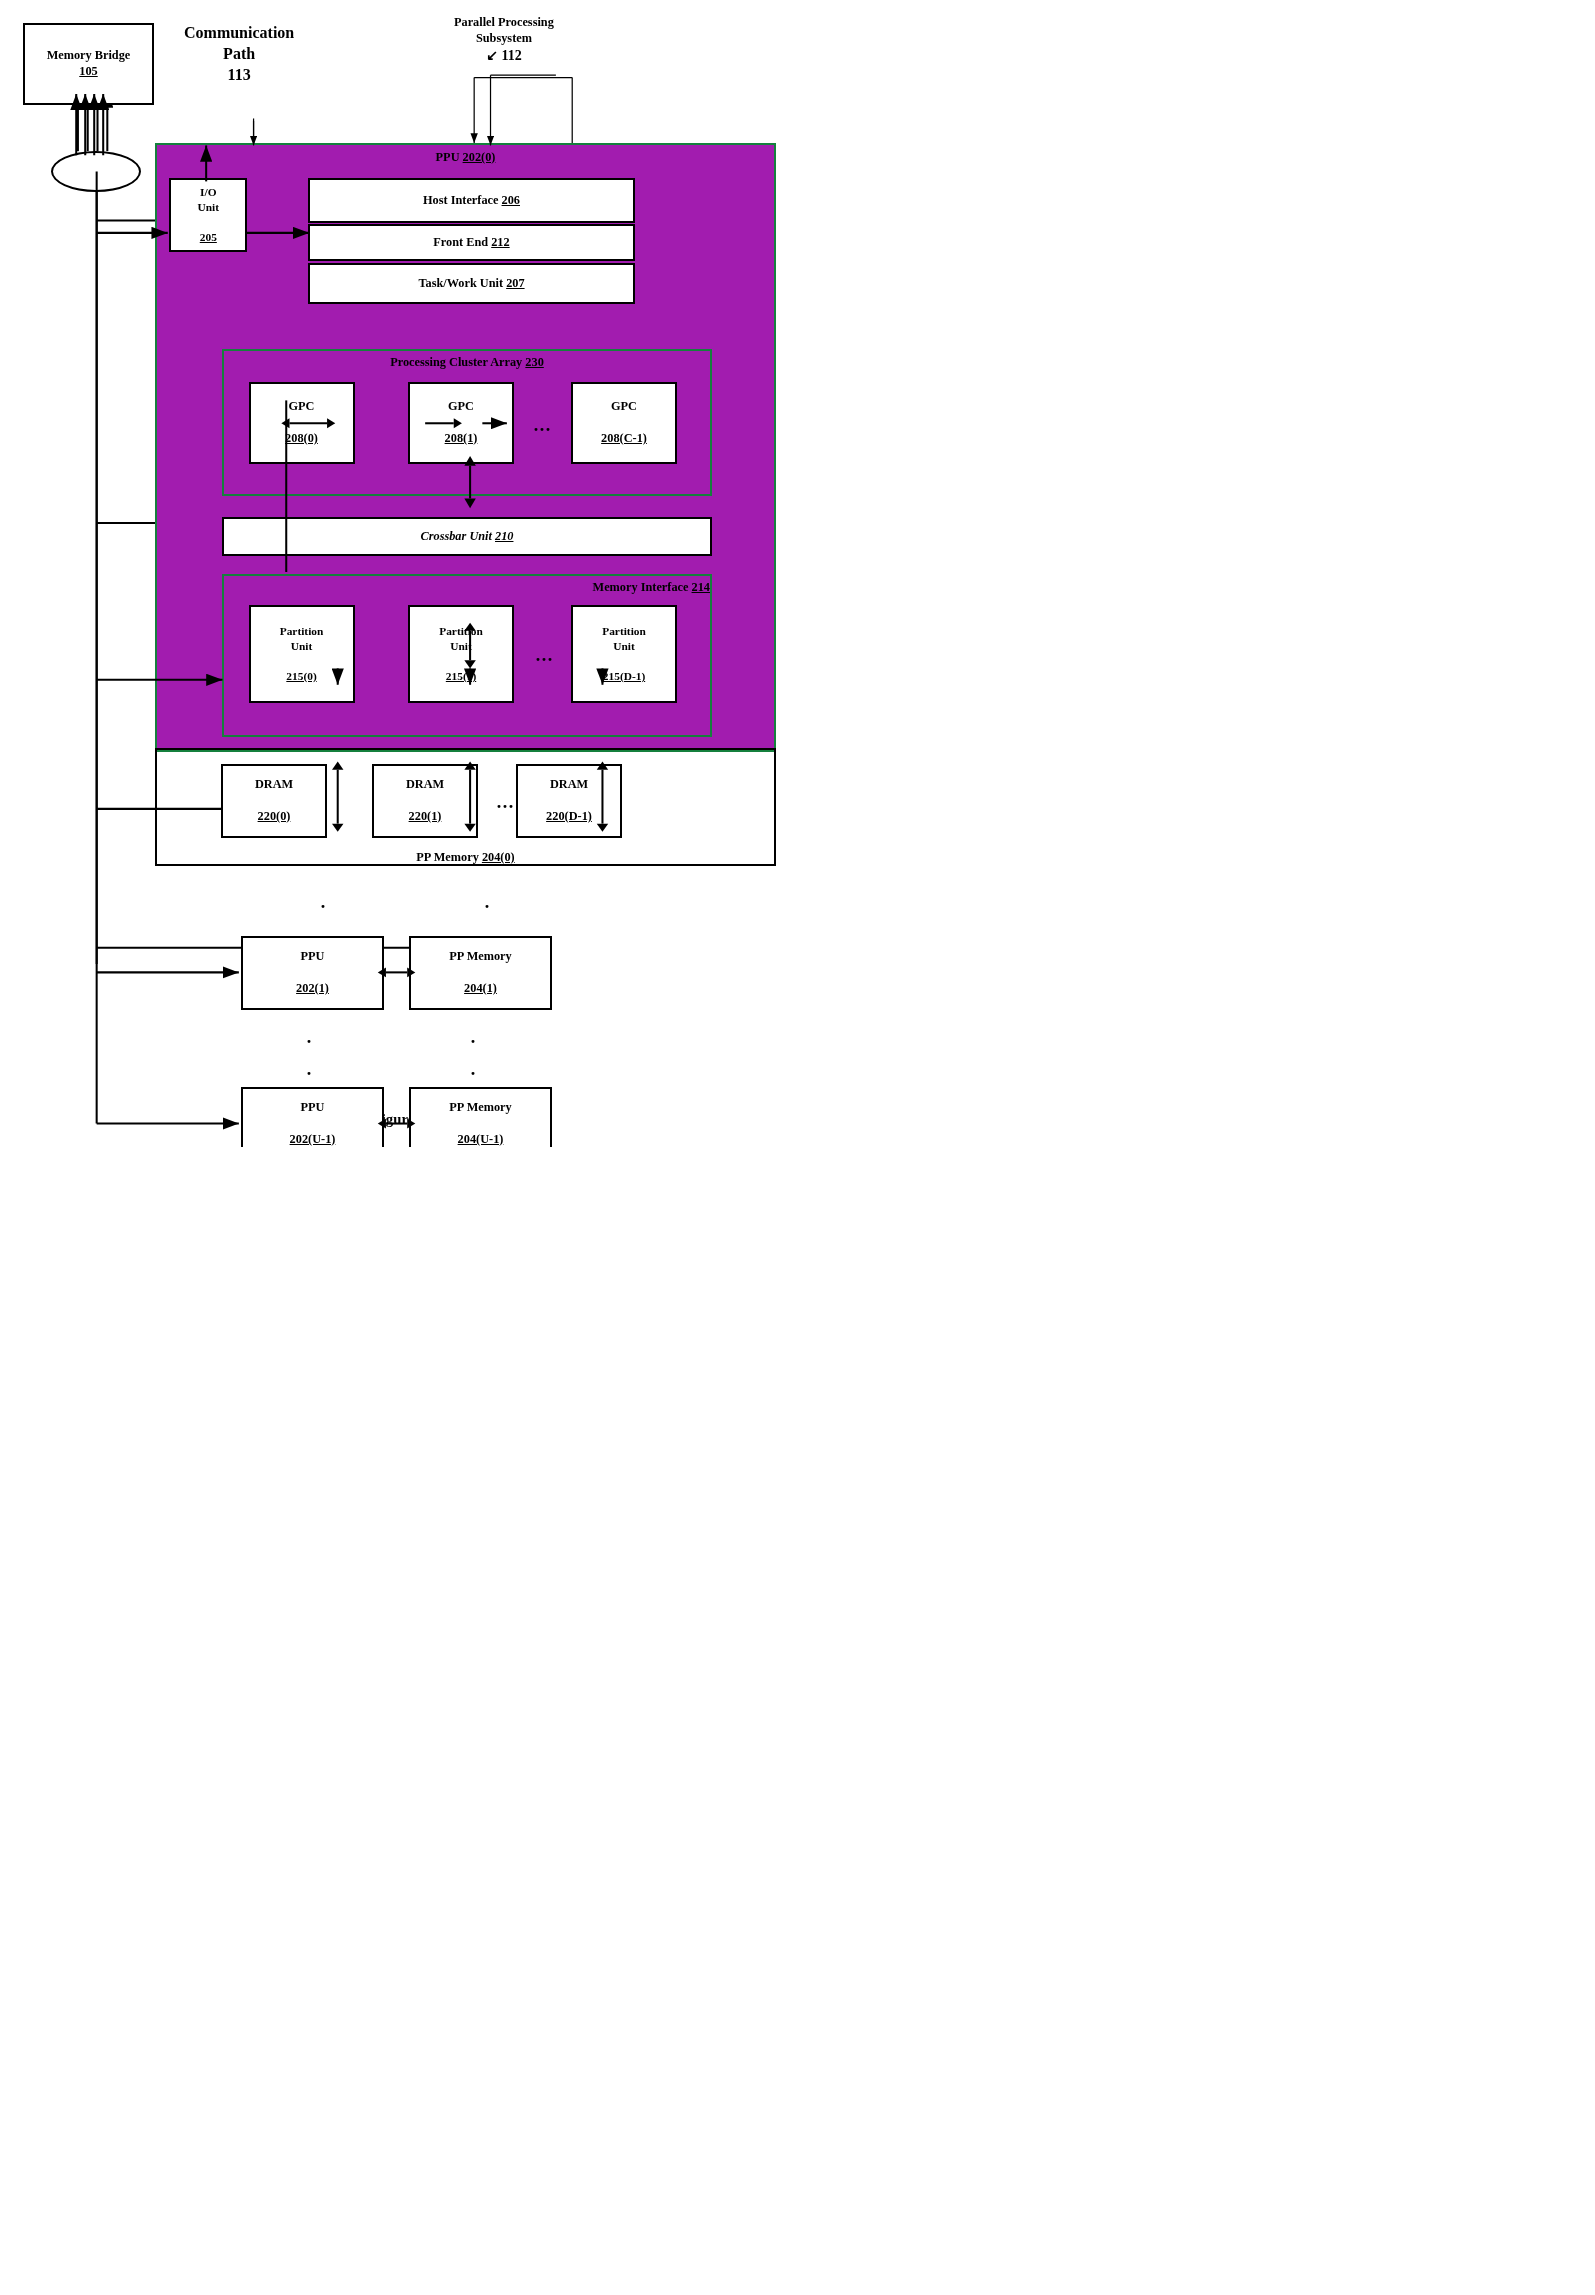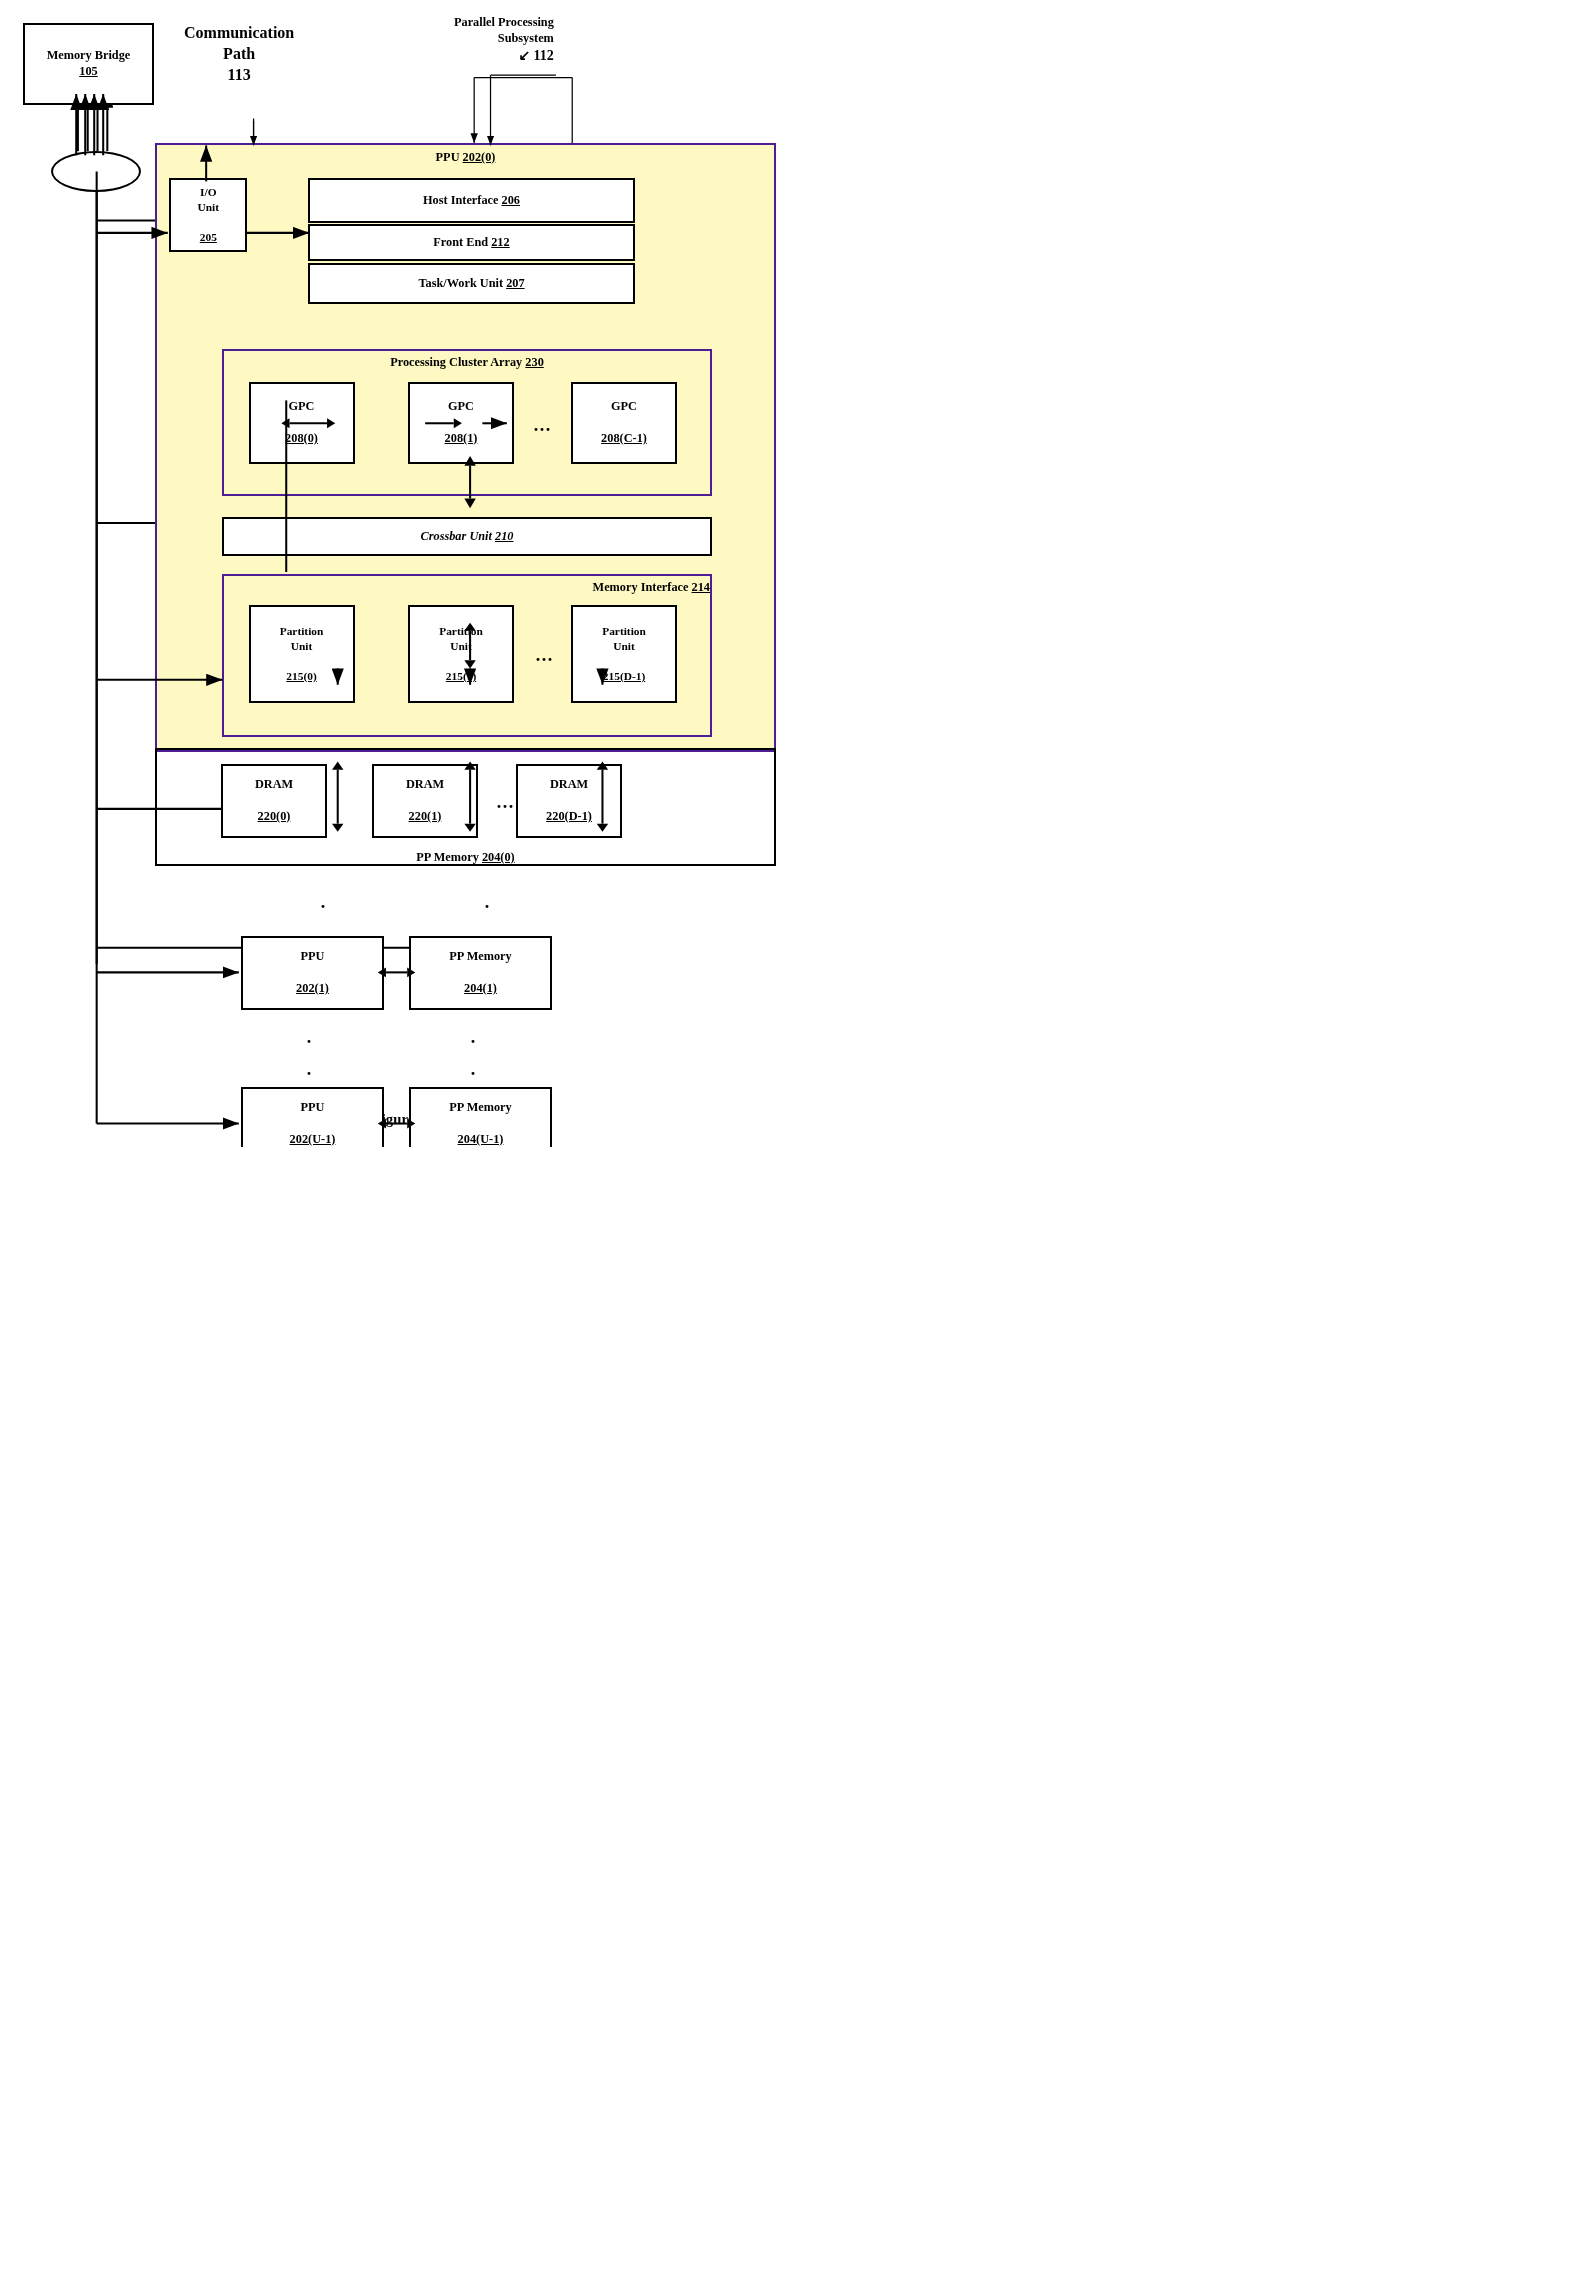--- a/index.html
+++ b/index.html
@@ -32,22 +32,22 @@
       font-size: 12.3px;
       font-weight: bold;
       line-height: 1.3;
     }
 
     .box u { text-decoration: underline; }
 
     
     .ppu-outer {
       position: absolute;
-      border: 2px solid #4c1d95;
-      background: #fef9c3;
+      border: 2px solid #15803d;
+      background: #a21caf;
     }
 
     
     .label {
       position: absolute;
       font-size: 12.3px;
       font-weight: bold;
       text-align: center;
       line-height: 1.3;
     }
@@ -174,21 +174,21 @@
     <span><u>105</u></span>
   </div>
 
   <div class="ellipse-bus" style="left:51px; top:151px; width:90px; height:41px;"></div>
 
   <div class="label" style="left:184px; top:23px; font-size:16px;">
     <span>Communication<br>Path</span><br>
     <span>113</span>
   </div>
 
-  <div class="label" style="left:454px; top:14.7px; text-align:right; font-size:12.3px;">
+  <div class="label" style="left:454px; top:14.7px; text-align:center; font-size:12.3px;">
     <span>Parallel Processing<br>Subsystem</span><br>
     <span style="font-size:14px;">↙ <span>112</span></span>
   </div>
 
   <div class="ppu-outer" style="left:155px; top:143px; width:621px; height:609px;">
 
     <div class="label" style="position:absolute; top:4.9px; left:0; width:100%; text-align:center; font-size:12.3px;">
       PPU <u>202(0)</u>
     </div>
 

